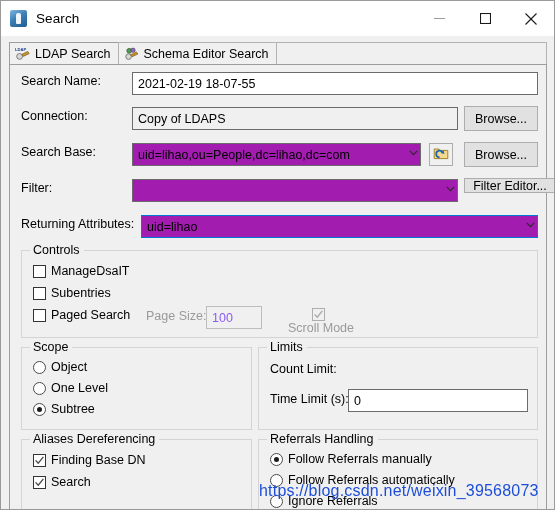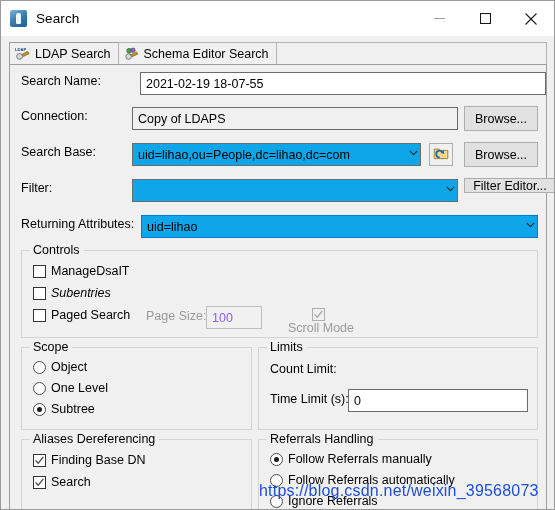--- a/index.html
+++ b/index.html
@@ -118,21 +118,21 @@
     color: #000;
     display: flex; align-items: center;
     padding: 0 0 0 5px;
     overflow: hidden;
     white-space: nowrap;
   }
   .tbox.readonly { background: #f0f0f0; border-color: #6b6b6b; }
 
   .combo {
     border: 1px solid #6b6b6b;
-    background: #0ea5e9;
+    background: #a21caf;
     height: 23px;
     font-size: 12.5px;
     color: #000;
     display: flex; align-items: center;
     padding: 0 0 0 5px;
     position: relative;
     overflow: hidden;
     white-space: nowrap;
   }
   .combo.focused { border: 1px solid #0078d7; }
@@ -273,21 +273,21 @@
     </div>
 
     <div class="tab-filler"></div>
   </div>
 
   <div class="panel">
 
     <div class="row" style="left:11px; top:9px;">
       <div class="lbl" style="width:115px;">Search Name:</div>
     </div>
-    <div class="tbox" style="position:absolute; left:122px; top:7px; width:406px;margin-left:8px;">2021-02-19 18-07-55</div>
+    <div class="tbox" style="position:absolute; left:122px; top:7px; width:406px;">2021-02-19 18-07-55</div>
 
     <div class="row" style="left:11px; top:44px;">
       <div class="lbl" style="width:115px;">Connection:</div>
     </div>
     <div class="tbox readonly" style="position:absolute; left:122px; top:42px; width:326px;">Copy of LDAPS</div>
     <div class="btn" style="position:absolute; left:454px; top:41px; width:74px; height:25px;">Browse...</div>
 
     <div class="row" style="left:11px; top:80px;">
       <div class="lbl" style="width:115px;">Search Base:</div>
     </div>
@@ -336,21 +336,21 @@
     </div>
 
     <div class="group" style="left:11px; top:185px; width:517px; height:88px;">
       <div class="gtitle">Controls</div>
 
       <div class="ckrow" style="left:11px; top:13px;">
         <span class="cbox"></span>
         <span class="ck-lbl">ManageDsaIT</span>
       </div>
 
-      <div class="ckrow" style="left:11px; top:35px;font-style:italic;">
+      <div class="ckrow" style="left:11px; top:35px;">
         <span class="cbox"></span>
         <span class="ck-lbl">Subentries</span>
       </div>
 
       <div class="ckrow" style="left:11px; top:57px;">
         <span class="cbox"></span>
         <span class="ck-lbl">Paged Search</span>
       </div>
 
       <div class="ckrow" style="left:124px; top:58px;">

